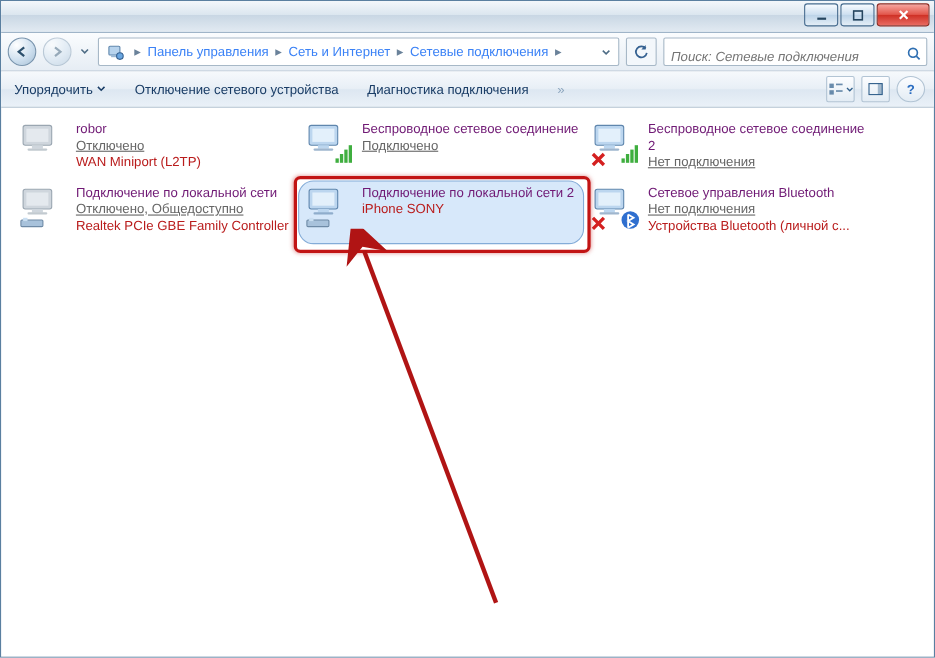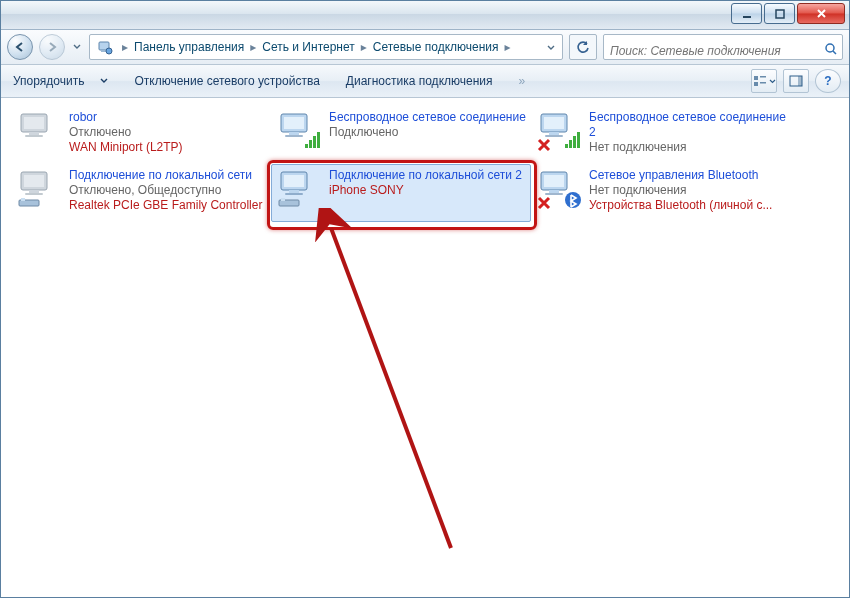--- a/index.html
+++ b/index.html
@@ -11,44 +11,44 @@
   .winbtn{width:29px;height:19px;border:1px solid #476c8f;border-radius:3px;margin-left:2px;display:flex;align-items:center;justify-content:center;font-size:10px;font-weight:bold;color:#25455f;background:linear-gradient(to bottom,#f7fbff,#cddff0 48%,#bcd3e8 52%,#e4eef7);}
   .winbtn.close{background:linear-gradient(to bottom,#f6a6a0,#e2574c 48%,#cf3126 52%,#e86b62);color:#fff;width:46px;border-color:#8f2b22;}
   .winbtn svg{display:block;}
   
   .navbar{height:34px;background:linear-gradient(to bottom,#fafcfe,#e6edf4);border-bottom:1px solid #b7c6d4;display:flex;align-items:center;padding:0 6px;gap:6px;}
   .navbtn{width:24px;height:24px;border-radius:50%;border:1px solid #7994ad;background:radial-gradient(circle at 30% 25%,#fff,#cfe0ef 55%,#a6c0d6);display:flex;align-items:center;justify-content:center;color:#2c506d;}
   .navbtn.fwd{opacity:.45;}
   .navhist{width:12px;height:24px;display:flex;align-items:center;justify-content:center;color:#4e6c85;}
   .addrwrap{flex:1;display:flex;align-items:center;height:24px;border:1px solid #a7b8c7;background:#fff;border-radius:2px;padding:0 2px;}
   .addricon{width:18px;height:18px;margin:0 4px;display:flex;align-items:center;justify-content:center;}
-  .crumb{padding:0 2px;color:#0c4a6e;text-align:center;}
+  .crumb{padding:0 2px;color:#3b82f6;text-align:center;}
   .crumbsep{color:#6a829a;padding:0 4px;}
   .addrspacer{flex:1;}
   .addrend{width:18px;text-align:center;color:#4e6c85;}
   .refreshbtn{width:26px;height:24px;border:1px solid #a7b8c7;background:#f3f7fb;display:flex;align-items:center;justify-content:center;color:#356191;border-radius:2px;}
   .searchwrap{width:230px;height:24px;border:1px solid #a7b8c7;background:#fff;border-radius:2px;display:flex;align-items:flex-end;padding:0 4px;}
   .searchwrap input{flex:1;border:none;outline:none;font:inherit;color:#999;font-style:italic;background:transparent;}
   .searchicon{color:#2f6fb2;}
   
   .toolbar{height:32px;background:linear-gradient(to bottom,#f6f9fc,#e8eff6 48%,#dde7f1 52%,#eaf1f8);border-bottom:1px solid #b7c6d4;display:flex;align-items:center;padding:0 8px;gap:18px;color:#1a3d66;}
-  .tbitem{display:flex;align-items:center;gap:16px;padding:2px 4px;}
+  .tbitem{display:flex;align-items:center;gap:4px;padding:2px 4px;}
   .tbsep{color:#8da6be;}
   .tbright{margin-left:auto;display:flex;align-items:center;gap:6px;}
   .tbiconbtn{width:24px;height:22px;border:1px solid #b2c4d4;border-radius:2px;display:flex;align-items:center;justify-content:center;background:linear-gradient(to bottom,#fcfdff,#e3ecf4);color:#2f5e8a;}
   .tbiconbtn.help{border-radius:50%;color:#2a6cc0;font-weight:bold;}
   
   .content{position:relative;padding:8px 10px;display:flex;flex-wrap:wrap;align-content:flex-start;}
   .cell{width:260px;height:58px;display:flex;align-items:flex-start;padding:4px;box-sizing:border-box;}
   .cell .ico{width:48px;height:44px;flex:none;position:relative;}
   .cell .txt{flex:1;line-height:1.25;margin-left:6px;}
-  .cell .name{color:#1d4ed8;}
-  .cell .status{color:#666;}
+  .cell .name{color:#701a75;}
+  .cell .status{color:#666;text-decoration:underline;}
   .cell .dev{color:#b91c1c;}
-  .cell.selected{background:#d7e8fa;border:1px solid #84acd8;border-radius:2px;padding:3px;}
+  .cell.selected{background:#d7e8fa;border:1px solid #84acd8;border-radius:14px;padding:3px;}
   .highlight{position:absolute;border:3px solid #c21414;border-radius:6px;box-shadow:0 0 4px rgba(194,20,20,.5);pointer-events:none;}
   .arrow{position:absolute;pointer-events:none;}
 
   
   .neticon svg{width:48px;height:44px;}
 </style>
 </head>
 <body>
 
 <div class="window">

